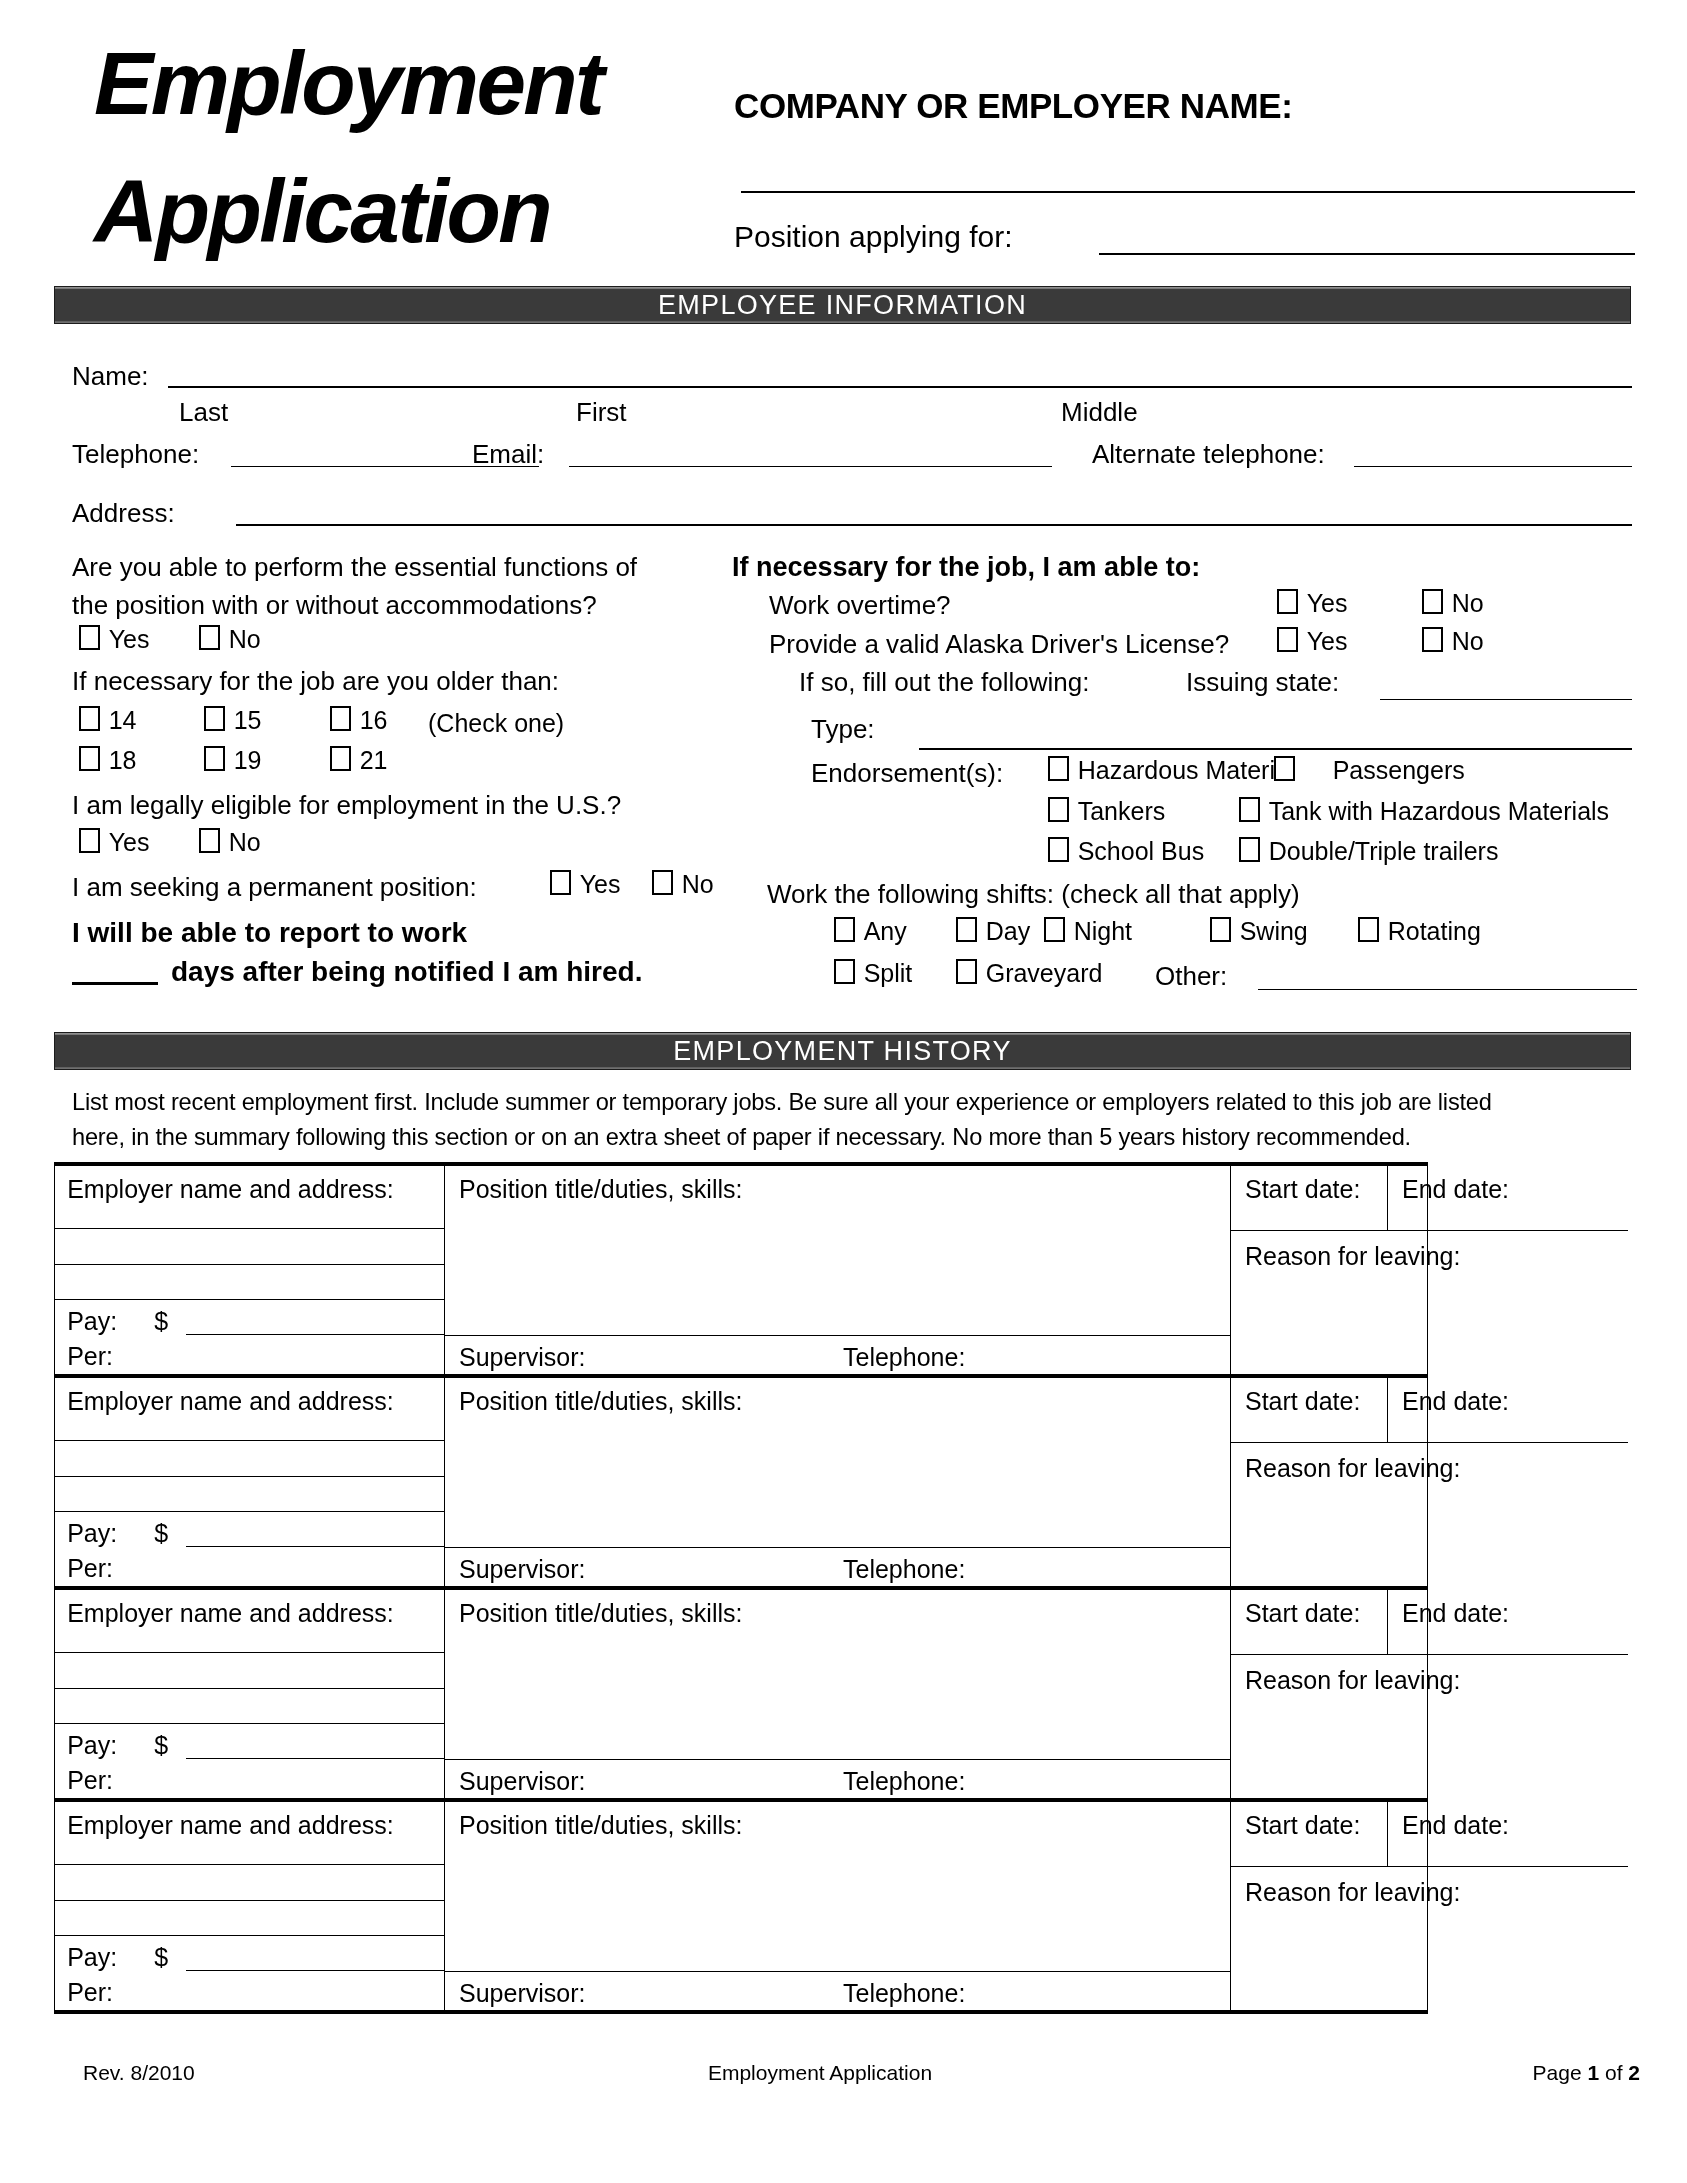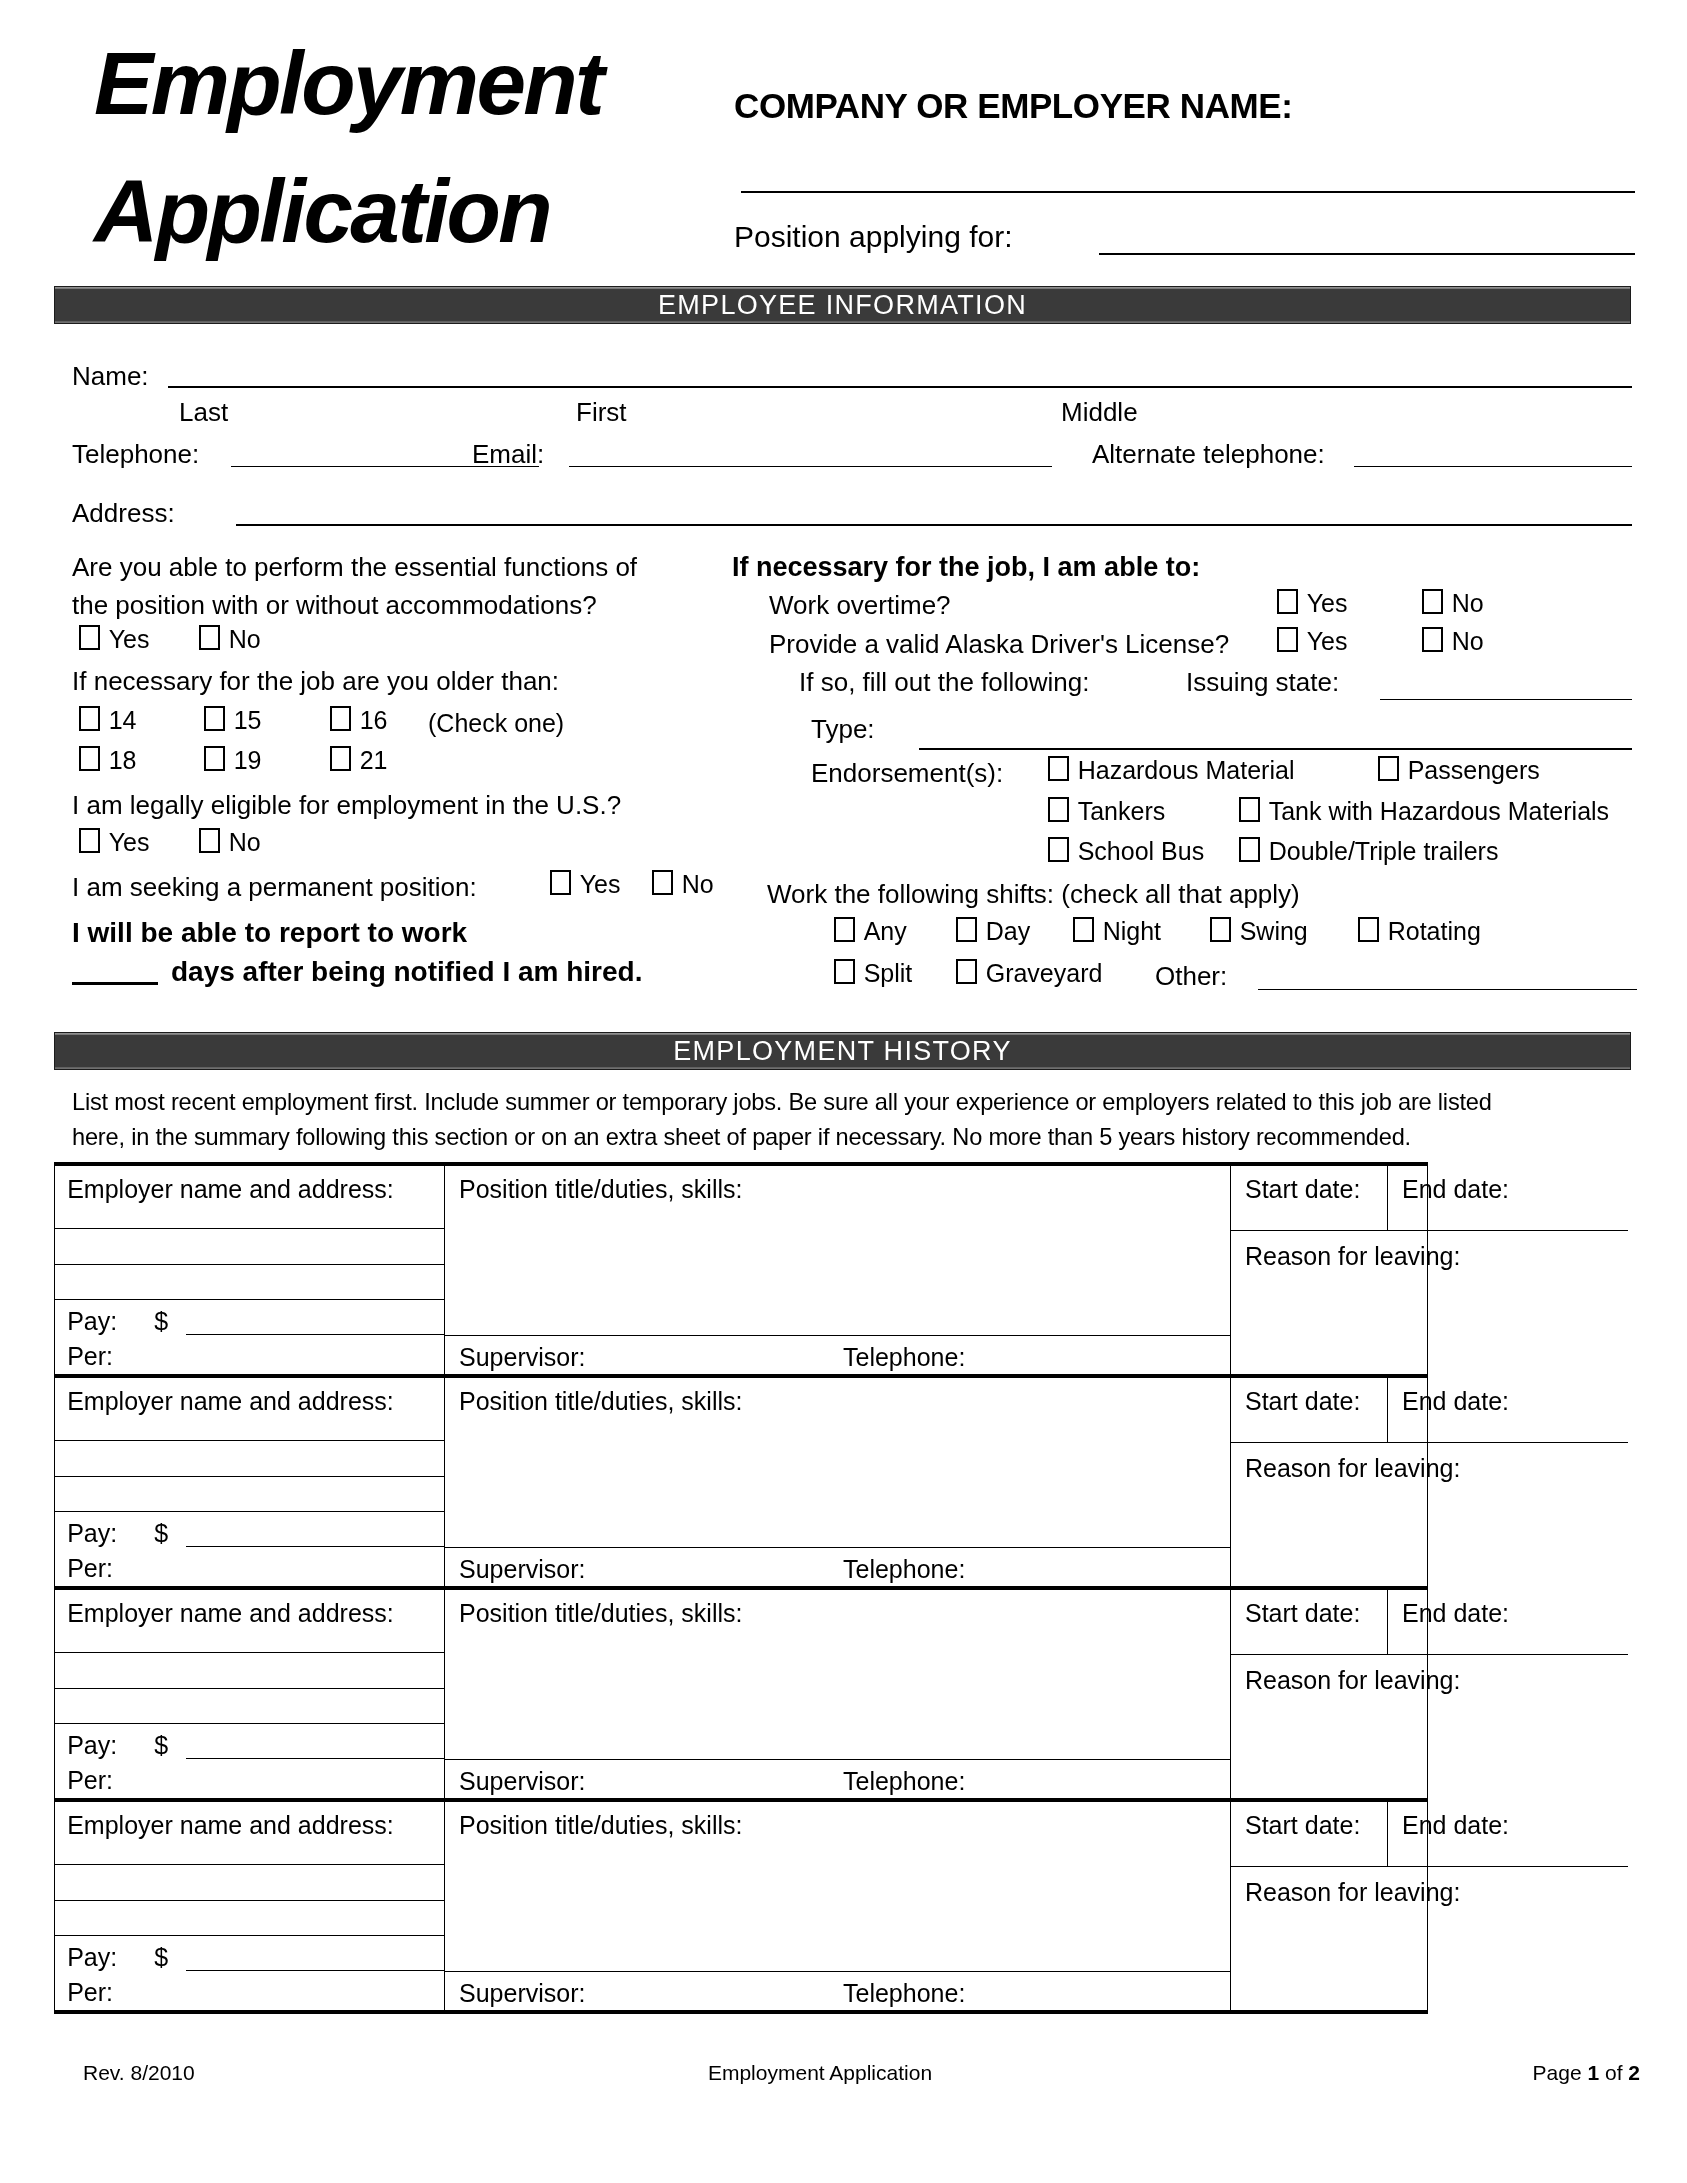--- a/index.html
+++ b/index.html
@@ -188,21 +188,21 @@
   <div class="uline thin" style="left:1380px;top:699px;width:252px;"></div>
 
   <div class="abs lbl" style="left:811px;top:714px;">Type:</div>
   <div class="uline" style="left:919px;top:748px;width:713px;"></div>
 
   <div class="abs lbl" style="left:811px;top:758px;">Endorsement(s):</div>
   <div class="cbi" style="left:1048px;top:756px;">
       <span class="cb"></span>
       <span>Hazardous Material</span>
     </div>
-  <div class="cbi" style="left:1378px;top:756px;">
+  <div class="cbi" style="left:1274px;top:756px;gap:29px;">
       <span class="cb"></span>
       <span>Passengers</span>
     </div>
   <div class="cbi" style="left:1048px;top:797px;">
       <span class="cb"></span>
       <span>Tankers</span>
     </div>
   <div class="cbi" style="left:1239px;top:797px;">
       <span class="cb"></span>
       <span>Tank with Hazardous Materials</span>
@@ -218,21 +218,21 @@
 
   <div class="abs lbl" style="left:767px;top:879px;">Work the following shifts: (check all that apply)</div>
   <div class="cbi" style="left:834px;top:917px;">
       <span class="cb"></span>
       <span>Any</span>
     </div>
   <div class="cbi" style="left:956px;top:917px;">
       <span class="cb"></span>
       <span>Day</span>
     </div>
-  <div class="cbi" style="left:1073px;top:917px;">
+  <div class="cbi" style="left:1044px;top:917px;">
       <span class="cb"></span>
       <span>Night</span>
     </div>
   <div class="cbi" style="left:1210px;top:917px;">
       <span class="cb"></span>
       <span>Swing</span>
     </div>
   <div class="cbi" style="left:1358px;top:917px;">
       <span class="cb"></span>
       <span>Rotating</span>

